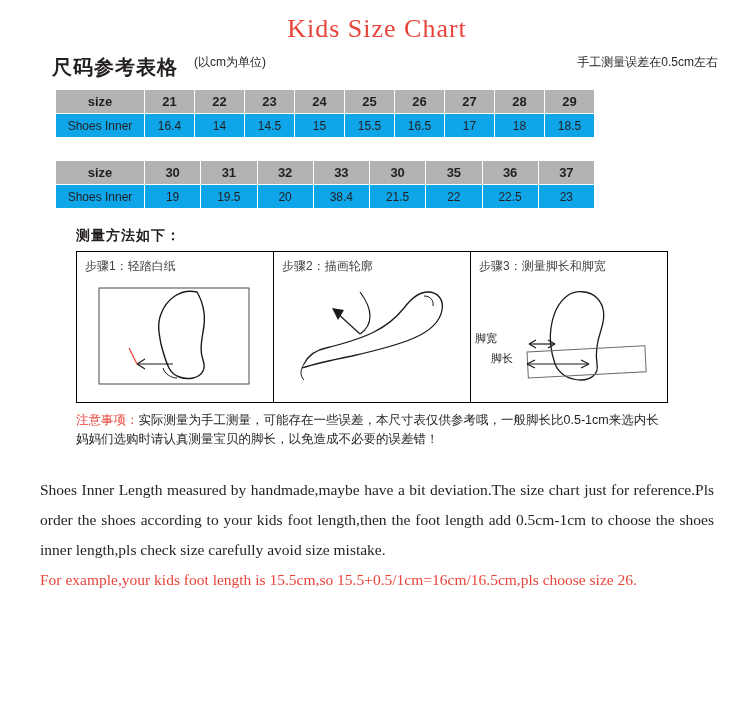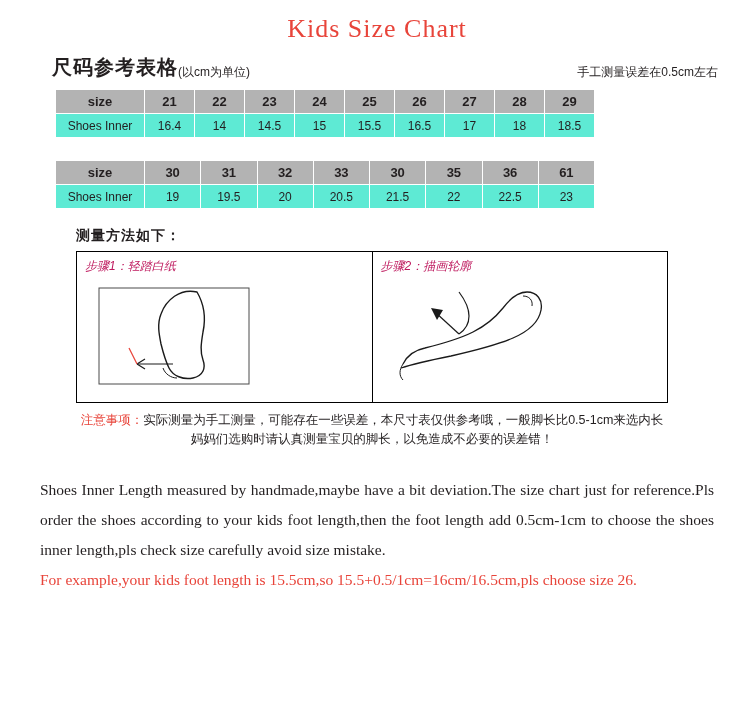--- a/index.html
+++ b/index.html
@@ -23,33 +23,33 @@
   .title {
     text-align: center;
     font-size: 26px;
     color: #e8443a;
     letter-spacing: 1px;
     padding-top: 14px;
     font-family: "Liberation Serif", serif;
   }
   .subhead-row {
     display: flex;
-    align-items: flex-end;
+    align-items: flex-start;
     padding: 10px 36px 0 52px;
   }
   .subhead-cn {
     font-size: 20px;
     font-weight: bold;
     color: #231f20;
     letter-spacing: 1px;
   }
   .subhead-unit {
     font-size: 12px;
     color: #231f20;
-    margin-left: 0;
+    margin-left: 16px;
   }
   .subhead-note {
     margin-left: auto;
     font-size: 12px;
     color: #231f20;
   }
   table.size {
     border-collapse: collapse;
     width: 540px;
     margin: 8px 0 0 55px;
@@ -62,21 +62,21 @@
     height: 23px;
     padding: 0;
     color: #231f20;
   }
   table.size tr.head td {
     background: #b3b3b3;
     font-weight: bold;
     font-size: 13px;
   }
   table.size tr.body td {
-    background: #5eead4;
+    background: #0ea5e9;
     font-size: 12px;
   }
   table.size td.label {
     width: 88px;
     text-align: center;
     margin-top: 6px;
   }
   .table-gap { height: 14px; }
 
   .steps-wrap {
@@ -104,36 +104,34 @@
     border-right: 1px solid #000000;
     box-sizing: border-box;
     overflow: hidden;
   }
   .step:last-child { border-right: none; }
   .step-label {
     position: absolute;
     top: 6px;
     left: 8px;
     font-size: 12px;
-    color: #be185d;
+    color: #404040;
     z-index: 3;
-    font-style: italic;
   }
   .step svg {
     position: absolute;
     left: 0;
     top: 0;
   }
   .warn {
     width: 592px;
     margin: 8px 0 0 76px;
     font-size: 12.5px;
     line-height: 19px;
     color: #231f20;
-    text-align: center;
   }
   .warn .tag { color: #e8443a; }
 
   .bottom {
     margin: 26px 40px 0 40px;
     font-size: 15.5px;
     line-height: 30px;
     text-align: justify;
     font-family: "Liberation Serif", serif;
   }
@@ -187,28 +185,28 @@
     <tbody>
         <tr class="head">
       <td class="label">size</td>
       <td>30</td>
       <td>31</td>
       <td>32</td>
       <td>33</td>
       <td>30</td>
       <td>35</td>
       <td>36</td>
-      <td>61</td>
+      <td>37</td>
     </tr>
     <tr class="body">
       <td class="label">Shoes Inner</td>
       <td>19</td>
       <td>19.5</td>
       <td>20</td>
-      <td>20.5</td>
+      <td>38.4</td>
       <td>21.5</td>
       <td>22</td>
       <td>22.5</td>
       <td>23</td>
     </tr>
   </tbody>
     </table>
 
   <div class="steps-wrap">
     <div class="steps-title">测量方法如下：</div>
@@ -232,20 +230,35 @@
           <path d="M28 116 C40 112 58 108 78 104 C100 99 122 94 140 86 C156 79 166 70 168 58" fill="none" stroke="#1a1a1a" stroke-width="1.3"></path>
           <path d="M168 58 C170 48 164 40 154 40 C144 40 136 48 130 56 C122 66 112 74 100 80 C86 87 68 92 52 96 C42 98 34 104 30 112" fill="none" stroke="#1a1a1a" stroke-width="1.3"></path>
           <path d="M150 44 C156 44 160 48 159 54" fill="none" stroke="#1a1a1a" stroke-width="1"></path>
           <path d="M86 40 C92 48 96 56 96 64 C96 72 92 78 86 82" fill="none" stroke="#1a1a1a" stroke-width="1.2"></path>
           <path d="M62 60 L86 82" fill="none" stroke="#1a1a1a" stroke-width="1.2"></path>
           <path d="M58 56 L70 58 L64 68 Z" fill="#1a1a1a"></path>
           <path d="M30 112 C26 118 26 124 30 128" fill="none" stroke="#1a1a1a" stroke-width="1"></path>
         </svg>
       </div>
 
+      <div class="step">
+        <span class="step-label">步骤3：测量脚长和脚宽</span>
+        <svg width="197" height="150" viewBox="0 0 197 150">
+          <path d="M96 44 C104 38 118 38 126 46 C134 54 134 66 130 78 C126 90 124 100 126 112 C128 122 120 128 110 128 C98 128 88 122 84 112 C80 100 78 88 80 76 C82 62 88 50 96 44 Z" fill="none" stroke="#1a1a1a" stroke-width="1.3"></path>
+          <rect x="56" y="100" width="118" height="26" fill="none" stroke="#6a6a6a" stroke-width="1" transform="rotate(-3 56 100)"></rect>
+          <path d="M56 112 L118 112" fill="none" stroke="#1a1a1a" stroke-width="1.2"></path>
+          <path d="M56 112 L64 108 M56 112 L64 116" fill="none" stroke="#1a1a1a" stroke-width="1.2"></path>
+          <path d="M118 112 L110 108 M118 112 L110 116" fill="none" stroke="#1a1a1a" stroke-width="1.2"></path>
+          <path d="M58 92 L84 92" fill="none" stroke="#1a1a1a" stroke-width="1.2"></path>
+          <path d="M58 92 L65 88 M58 92 L65 96" fill="none" stroke="#1a1a1a" stroke-width="1.2"></path>
+          <path d="M84 92 L77 88 M84 92 L77 96" fill="none" stroke="#1a1a1a" stroke-width="1.2"></path>
+          <text x="4" y="90" font-size="11" fill="#1a1a1a" font-family="Liberation Sans, sans-serif">脚宽</text>
+          <text x="20" y="110" font-size="11" fill="#1a1a1a" font-family="Liberation Sans, sans-serif">脚长</text>
+        </svg>
+      </div>
 
     </div>
   </div>
 
   <div class="warn">
     <span class="tag">注意事项：</span><span>实际测量为手工测量，可能存在一些误差，本尺寸表仅供参考哦，一般脚长比0.5-1cm来选内长</span><br>
     <span>妈妈们选购时请认真测量宝贝的脚长，以免造成不必要的误差错！</span>
   </div>
 
   <div class="bottom">

